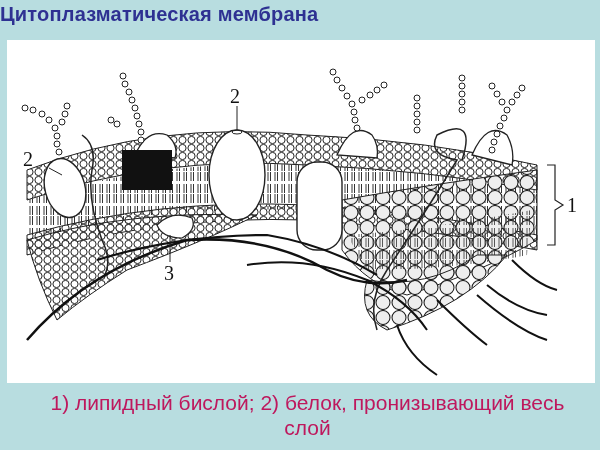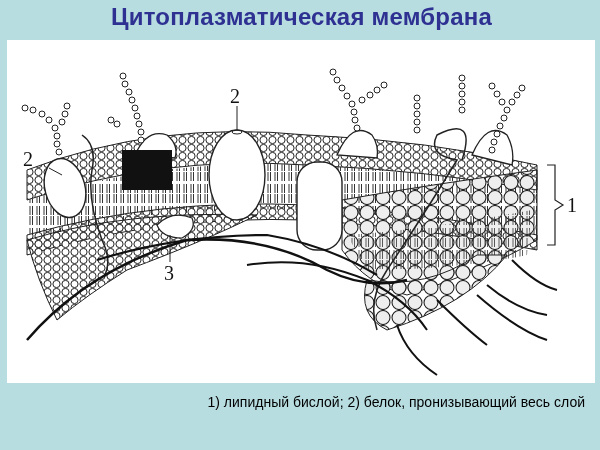--- a/index.html
+++ b/index.html
@@ -4,31 +4,31 @@
 <style>
   html, body { margin: 0; padding: 0; }
   body {
     width: 600px; height: 450px; overflow: hidden;
     background: #b8dde0;
     font-family: "Liberation Sans", sans-serif;
     position: relative;
   }
   .title {
     position: absolute; left: 0; top: 3px; width: 492px;
-    text-align: right; font-size: 24px; font-weight: bold;
+    text-align: left; font-size: 20px; font-weight: bold;
     color: #2e3192; letter-spacing: 0.2px;
   }
   .panel {
     position: absolute; left: 7px; top: 40px; width: 588px; height: 343px;
     background: #ffffff;
   }
   .panel svg { position: absolute; left: 0; top: 0; }
   .caption {
     position: absolute; left: 30px; top: 390px; width: 555px;
-    text-align: right; font-size: 14px; line-height: 25px; color: #000000;
+    text-align: center; font-size: 21px; line-height: 25px; color: #be185d;
   }
   .lbl {
     font-family: "Liberation Serif", serif; font-size: 20px; fill: #111;
   }
 </style>
 </head>
 <body>
 
 <div class="title">Цитоплазматическая мембрана</div>
 

